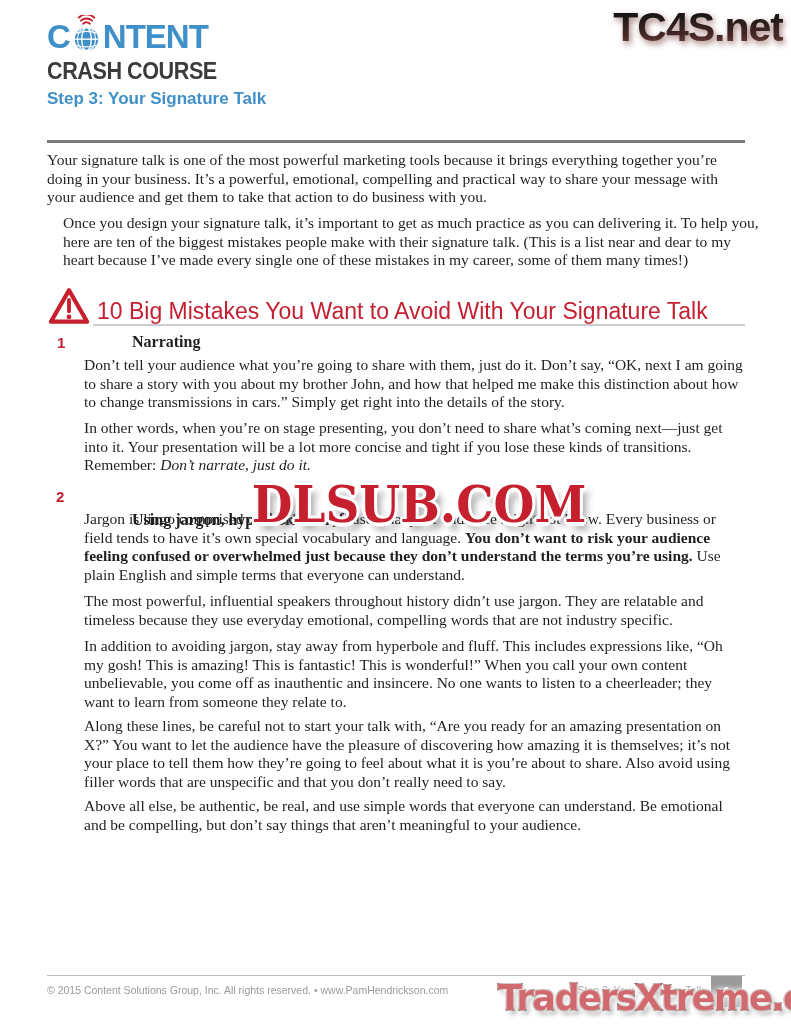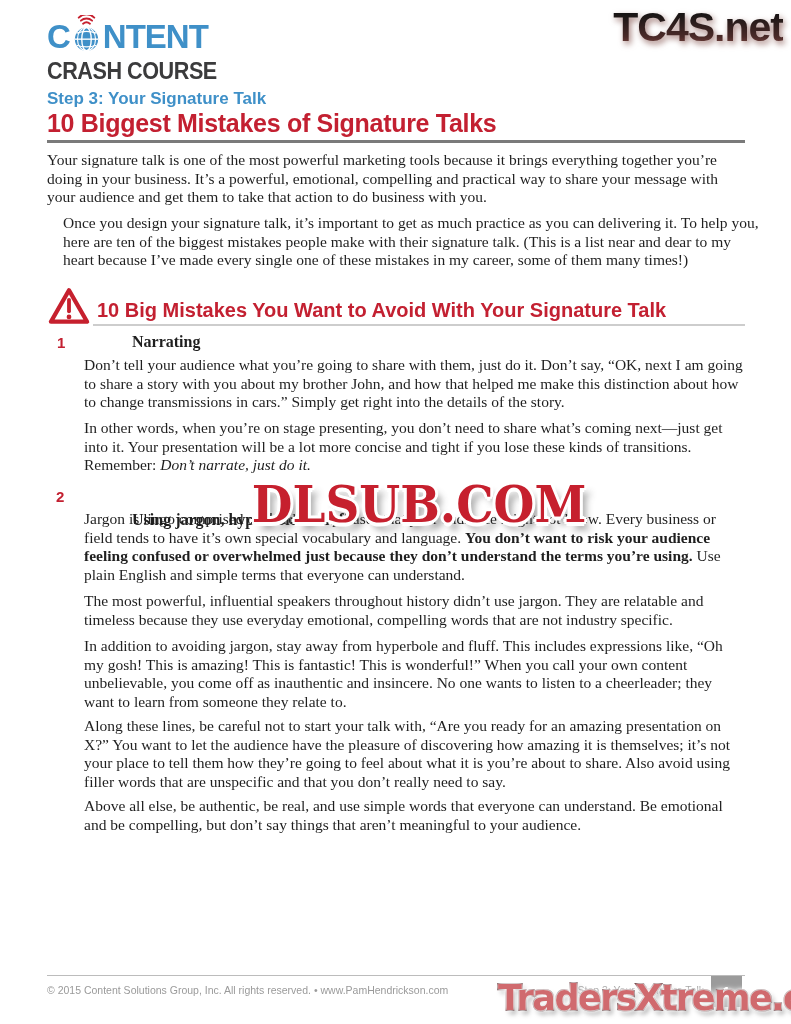--- a/index.html
+++ b/index.html
@@ -40,22 +40,22 @@
     text-shadow:0 0 3px #fff,0 0 5px #fff,0 0 7px #fff,3px 4px 5px rgba(0,0,0,.35);
     white-space:nowrap;
   }
 
   
   .step-heading{font-family:"Liberation Sans",sans-serif;font-weight:bold;
     font-size:17px;color:#3f90c8;line-height:1;}
   .page-title{font-family:"Liberation Sans",sans-serif;font-weight:bold;
     font-size:25px;color:#c32031;letter-spacing:-0.3px;line-height:1;}
   .title-rule{height:3px;background:#7a7a7a;}
-  .warn-heading{font-family:"Liberation Sans",sans-serif;font-weight:bold;
-    font-size:20px;color:#c32031;line-height:1;}
+  .warn-heading{font-family:"Liberation Sans",sans-serif;font-weight:normal;
+    font-size:23px;color:#c32031;line-height:1;}
   .warn-rule{height:2px;background:#cdcdcd;}
 
   
   .para{font-size:15.5px;line-height:18.6px;text-align:left;}
   .para .b{font-weight:bold;}
   .para .i{font-style:italic;}
   .item-number{font-family:"Liberation Sans",sans-serif;font-weight:bold;
     font-size:15px;color:#c32031;line-height:1;}
   .item-title{font-weight:bold;font-size:16px;color:#1f1f1f;line-height:1;margin-left:48px;}
 
@@ -87,21 +87,20 @@
         </svg>
       </span>
       <span>NTENT</span>
     </div>
     <div class="logo-bottom">CRASH COURSE</div>
   </div>
 
   <div class="abs wm-tc4s" style="right:8px;top:4px;">TC4S.net</div>
 
   <div class="abs step-heading" style="left:47px;top:90px;">Step 3: Your Signature Talk</div>
-  <div class="abs page-title" style="left:47px;top:111px;">10 Biggest Mistakes of Signature Talks</div>
   <div class="abs title-rule" style="left:47px;top:140px;width:698px;"></div>
 
   <div class="abs para" style="left:47px;top:151px;width:700px;">Your signature talk is one of the most powerful marketing tools because it brings everything together you’re doing in your business. It’s a powerful, emotional, compelling and practical way to share your message with your audience and get them to take that action to do business with you.</div>
   <div class="abs para" style="left:47px;top:214px;width:700px;margin-left:16px;">Once you design your signature talk, it’s important to get as much practice as you can delivering it. To help you, here are ten of the biggest mistakes people make with their signature talk. (This is a list near and dear to my heart because I’ve made every single one of these mistakes in my career, some of them many times!)</div>
 
   <div class="abs" style="left:47px;top:286px;width:44px;height:40px;">
     <svg width="44" height="40" viewBox="0 0 46 42">
       <path d="M23 4.5 L42 37.5 L4 37.5 Z" fill="none" stroke="#c6202e" stroke-width="4.5" stroke-linejoin="round"></path>
       <line x1="23" y1="14.5" x2="23" y2="26.5" stroke="#c6202e" stroke-width="4" stroke-linecap="round"></line>
       <circle cx="23" cy="32.5" r="2.5" fill="#c6202e"></circle>

